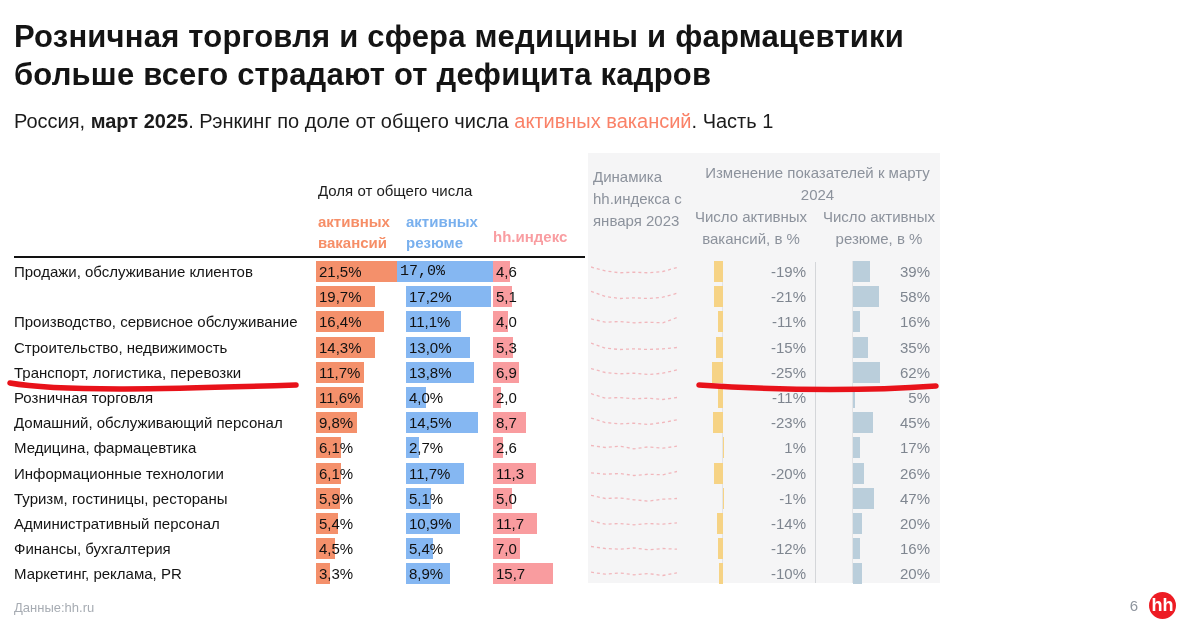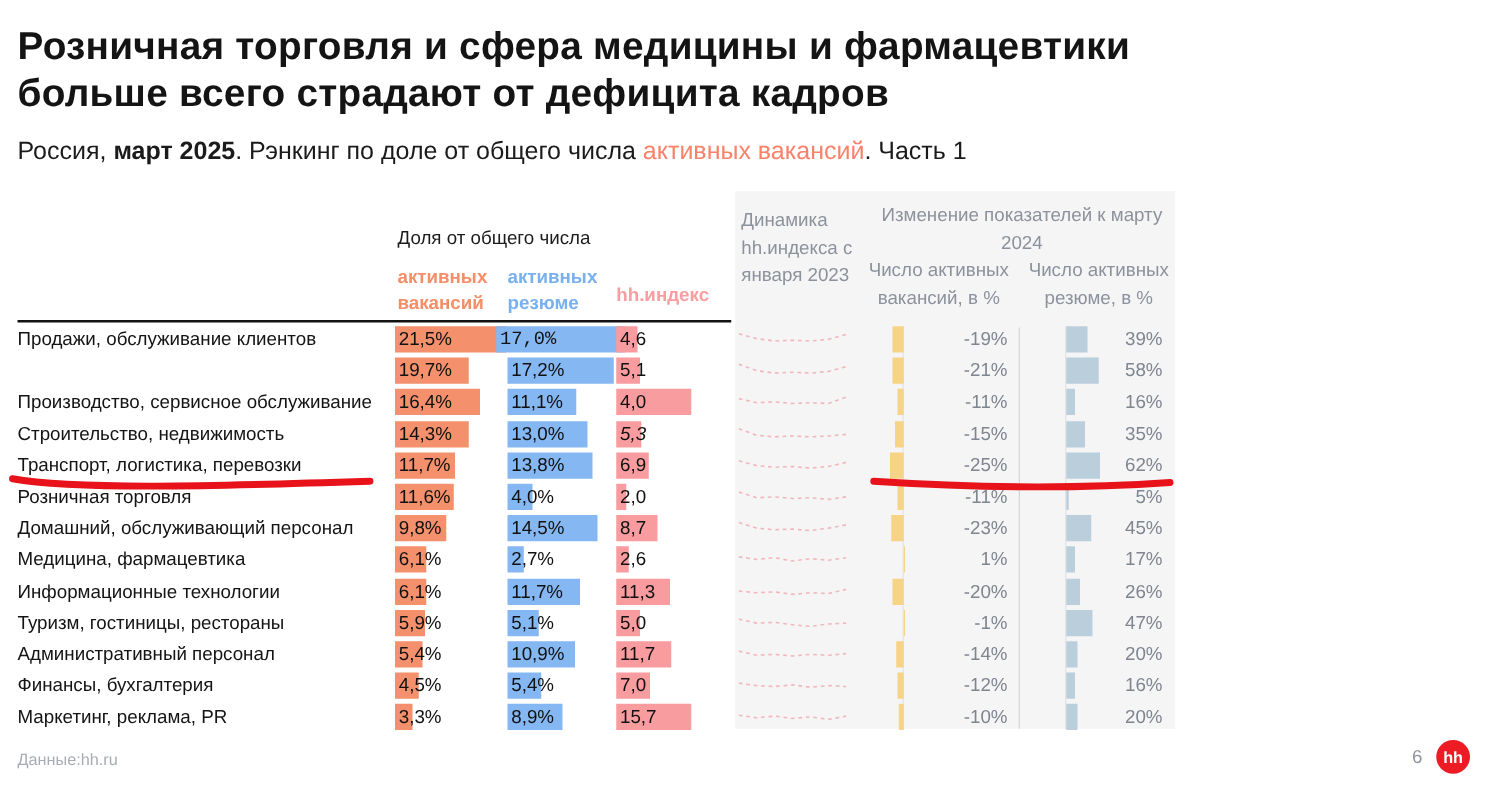--- a/index.html
+++ b/index.html
@@ -21,21 +21,21 @@
   .row{position:absolute;left:0;width:1191px;height:25px;}
   .rlabel{position:absolute;left:14px;top:0;line-height:25px;font-size:15px;color:#141414;white-space:nowrap;}
   .bar{position:absolute;top:2px;height:21px;}
   .bar>span{position:absolute;left:3px;top:0;line-height:21px;font-size:15px;color:#111;white-space:nowrap;}
   .chg-label{position:absolute;top:0;line-height:25px;font-size:15px;color:#7F8690;text-align:right;}
   .spark{position:absolute;left:591px;top:4px;}
   .overlay{position:absolute;left:0;top:0;pointer-events:none;z-index:20;}
   .src{position:absolute;left:14px;top:600px;font-size:13px;color:#A7ACB3;}
   .pageno{position:absolute;left:1106px;top:597px;width:32px;text-align:right;font-size:15px;color:#8E959E;}
   .hhlogo{position:absolute;left:1149px;top:592px;width:27px;height:27px;border-radius:50%;
-          background:#ED1C24;color:#fff;font-weight:bold;font-size:13px;
+          background:#ED1C24;color:#fff;font-weight:bold;font-size:18px;
           text-align:center;line-height:27px;}
 </style>
 </head>
 <body>
 
 <div class="stage">
 
   <div class="title">
     <div>Розничная торговля и сфера медицины и фармацевтики</div>
     <div>больше всего страдают от дефицита кадров</div>
@@ -97,40 +97,40 @@
         <div class="chg-label" style="left: 882px; width: 48px;">58%</div>
       </div>
       <div class="row" style="top: 309px;">
         <div class="rlabel">Производство, сервисное обслуживание</div>
         <div class="bar" style="left: 316px; width: 67.896px; background: rgb(244, 144, 107);">
           <span>16,4%</span>
         </div>
         <div class="bar" style="left: 406px; width: 54.834px; background: rgb(133, 183, 242);">
           <span>11,1%</span>
         </div>
-        <div class="bar" style="left: 493px; width: 15.2px; background: rgb(249, 156, 159); padding-left: 45px;">
+        <div class="bar" style="left: 493px; width: 15.2px; background: rgb(249, 156, 159);">
           <span>4,0</span>
         </div>
         <svg width="86" height="17" viewBox="0 0 86 17" class="spark">
           <polyline points="0.0,5.9 14.3,9.2 28.7,8.5 43.0,9.8 57.3,9.2 71.7,9.8 86.0,4.6" fill="none" stroke="#F0A7AE" stroke-width="1.3" stroke-dasharray="3 3" opacity="0.8"></polyline>
         </svg>
         <div class="bar" style="left: 718.05px; width: 4.95px; background: rgb(246, 211, 133);"></div>
         <div class="chg-label" style="left: 728px; width: 78px;">-11%</div>
         <div class="bar" style="left: 853px; width: 7.04px; background: rgb(186, 206, 219);"></div>
         <div class="chg-label" style="left: 882px; width: 48px;">16%</div>
       </div>
       <div class="row" style="top: 335px;">
         <div class="rlabel">Строительство, недвижимость</div>
         <div class="bar" style="left: 316px; width: 59.202px; background: rgb(244, 144, 107);">
           <span>14,3%</span>
         </div>
         <div class="bar" style="left: 406px; width: 64.22px; background: rgb(133, 183, 242);">
           <span>13,0%</span>
         </div>
-        <div class="bar" style="left: 493px; width: 20.14px; background: rgb(249, 156, 159); font-style: italic;">
+        <div class="bar" style="left: 493px; width: 20.14px; background: rgb(249, 156, 159);">
           <span>5,3</span>
         </div>
         <svg width="86" height="17" viewBox="0 0 86 17" class="spark">
           <polyline points="0.0,4.0 14.3,9.2 28.7,10.5 43.0,9.8 57.3,10.5 71.7,9.8 86.0,8.5" fill="none" stroke="#F0A7AE" stroke-width="1.3" stroke-dasharray="3 3" opacity="0.8"></polyline>
         </svg>
         <div class="bar" style="left: 716.25px; width: 6.75px; background: rgb(246, 211, 133);"></div>
         <div class="chg-label" style="left: 728px; width: 78px;">-15%</div>
         <div class="bar" style="left: 853px; width: 15.4px; background: rgb(186, 206, 219);"></div>
         <div class="chg-label" style="left: 882px; width: 48px;">35%</div>
       </div>

